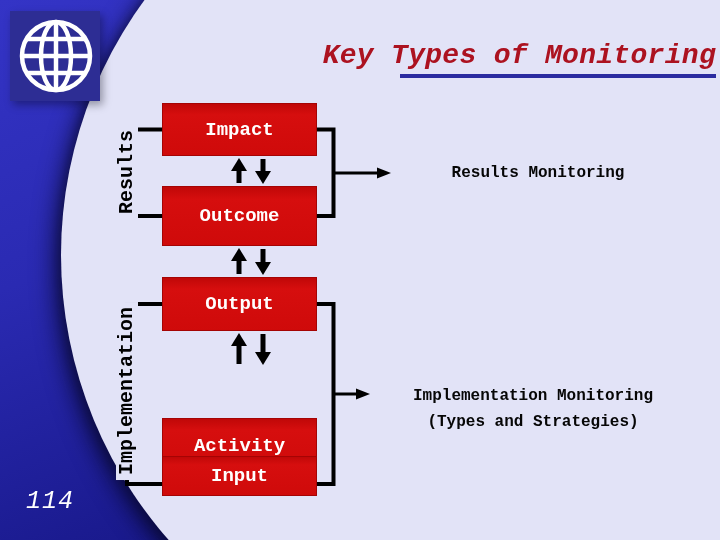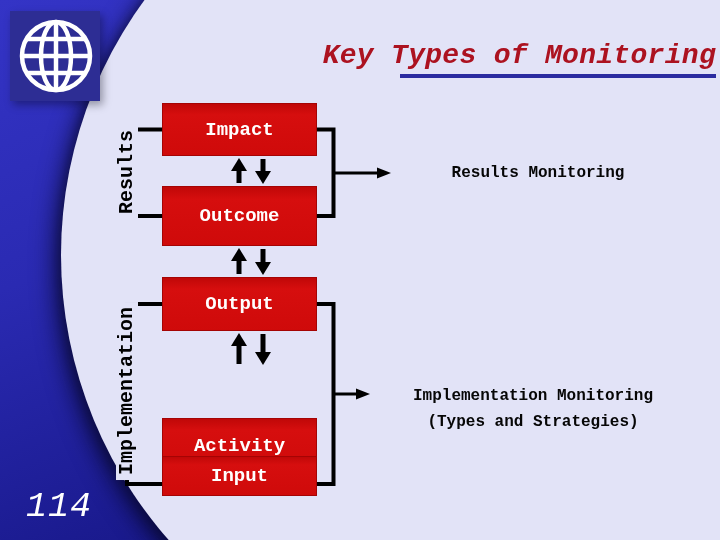--- a/index.html
+++ b/index.html
@@ -47,21 +47,21 @@
   .v-results{left:127px;top:172px;}
   .v-implementation{left:127px;top:391px;}
   .annot{
     position:absolute;font-weight:700;font-size:16px;color:#060606;
     text-align:center;line-height:26px;
   }
   .annot-results{left:408px;top:160px;width:260px;}
   .annot-impl{left:378px;top:383px;width:310px;}
   .page-number{
     position:absolute;left:26px;top:487px;
-    font-style:italic;font-size:35px;color:#fff;letter-spacing:1px;
+    font-style:italic;font-size:25px;color:#fff;letter-spacing:1px;
   }
 </style>
 </head>
 <body>
 
 <div class="slide">
 
   <div class="panel"></div>
 
   <div class="logo">

